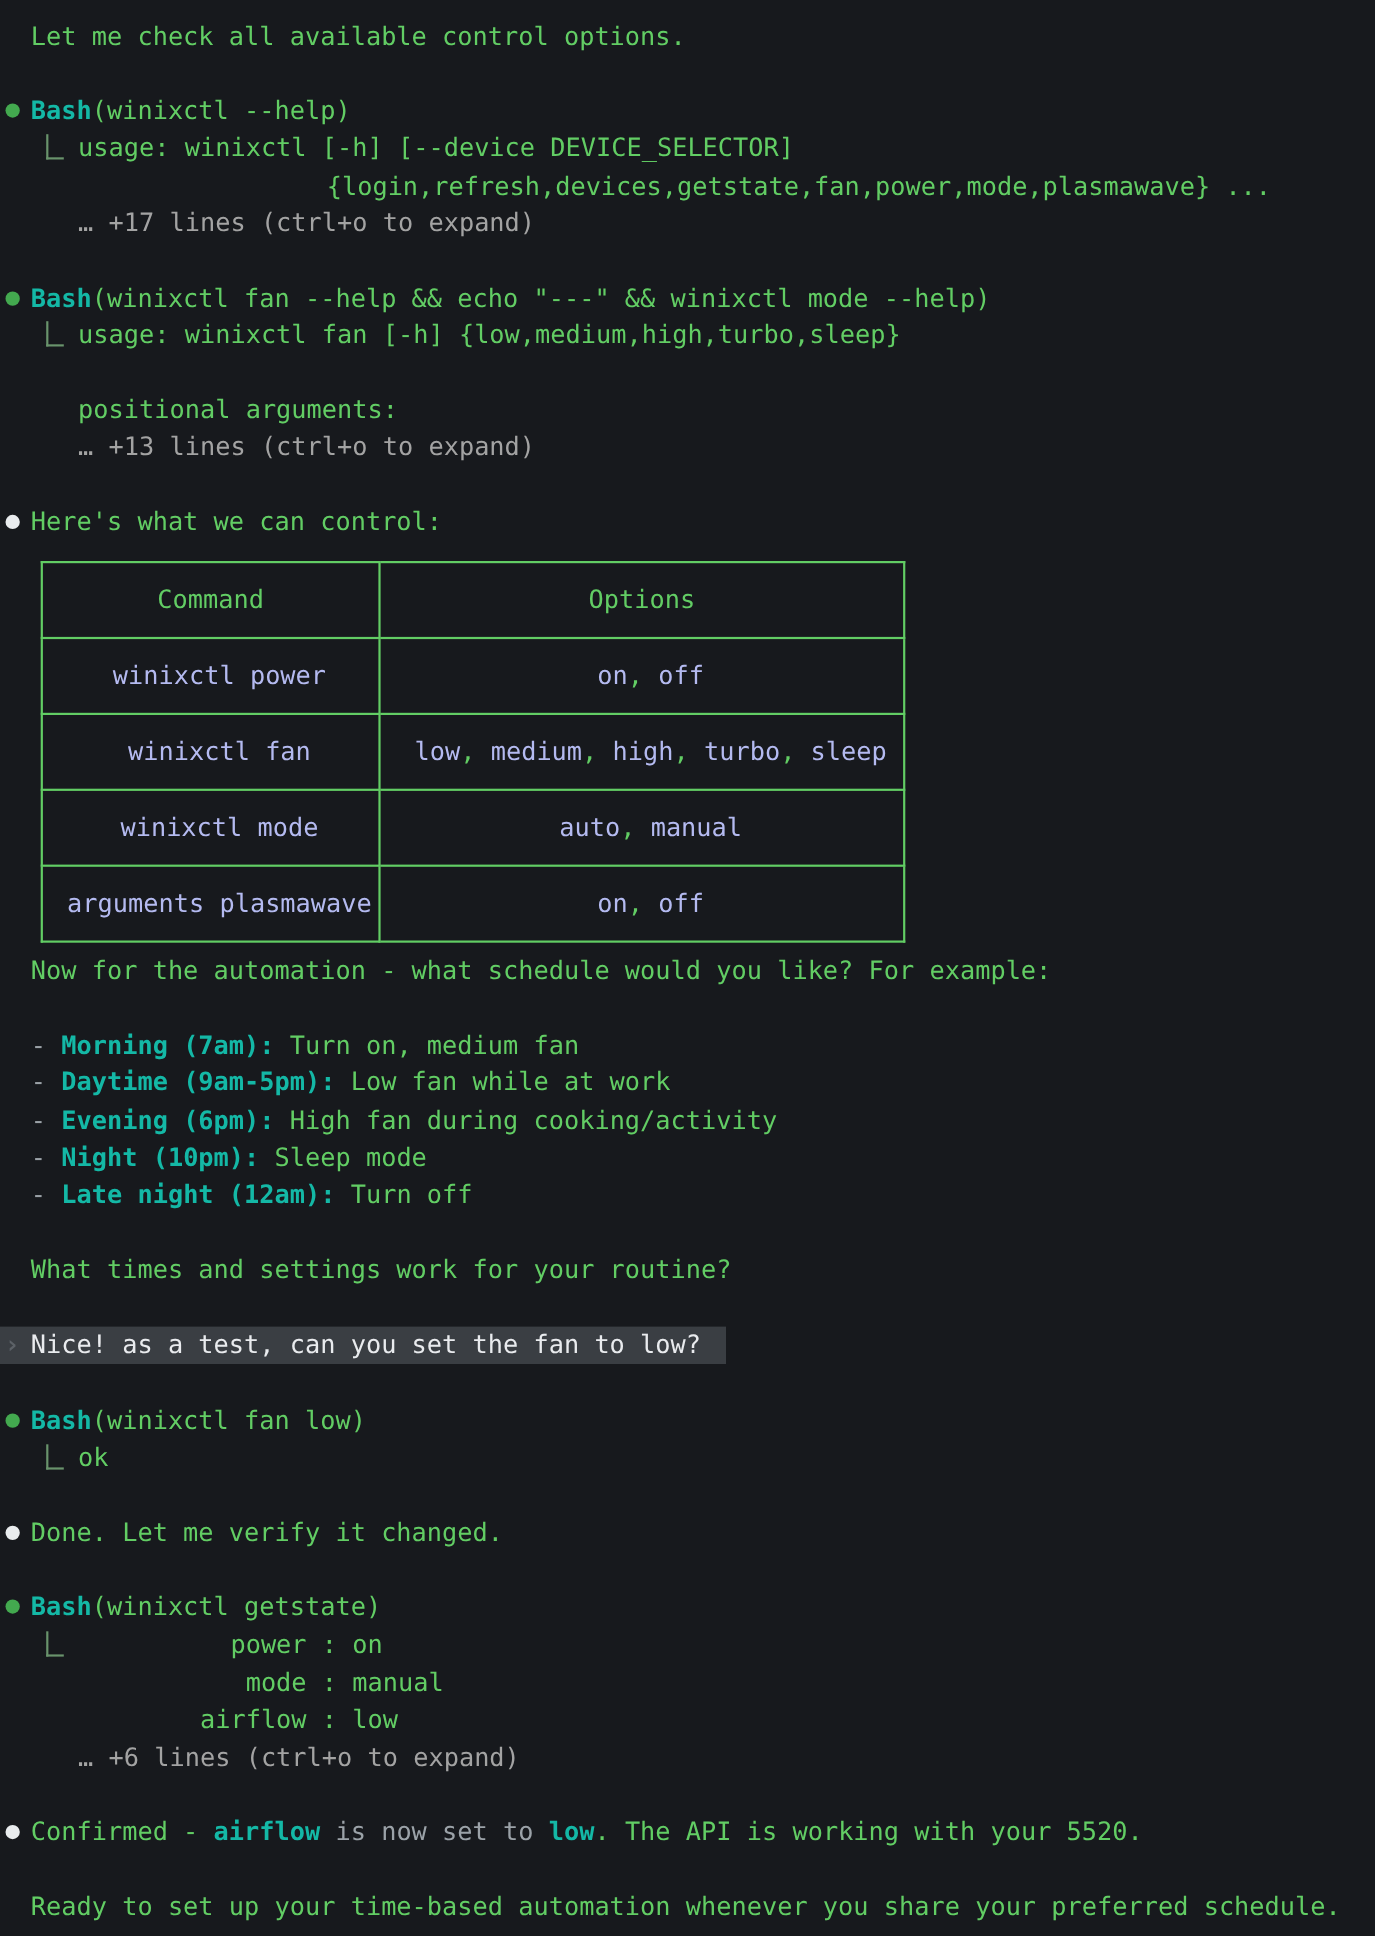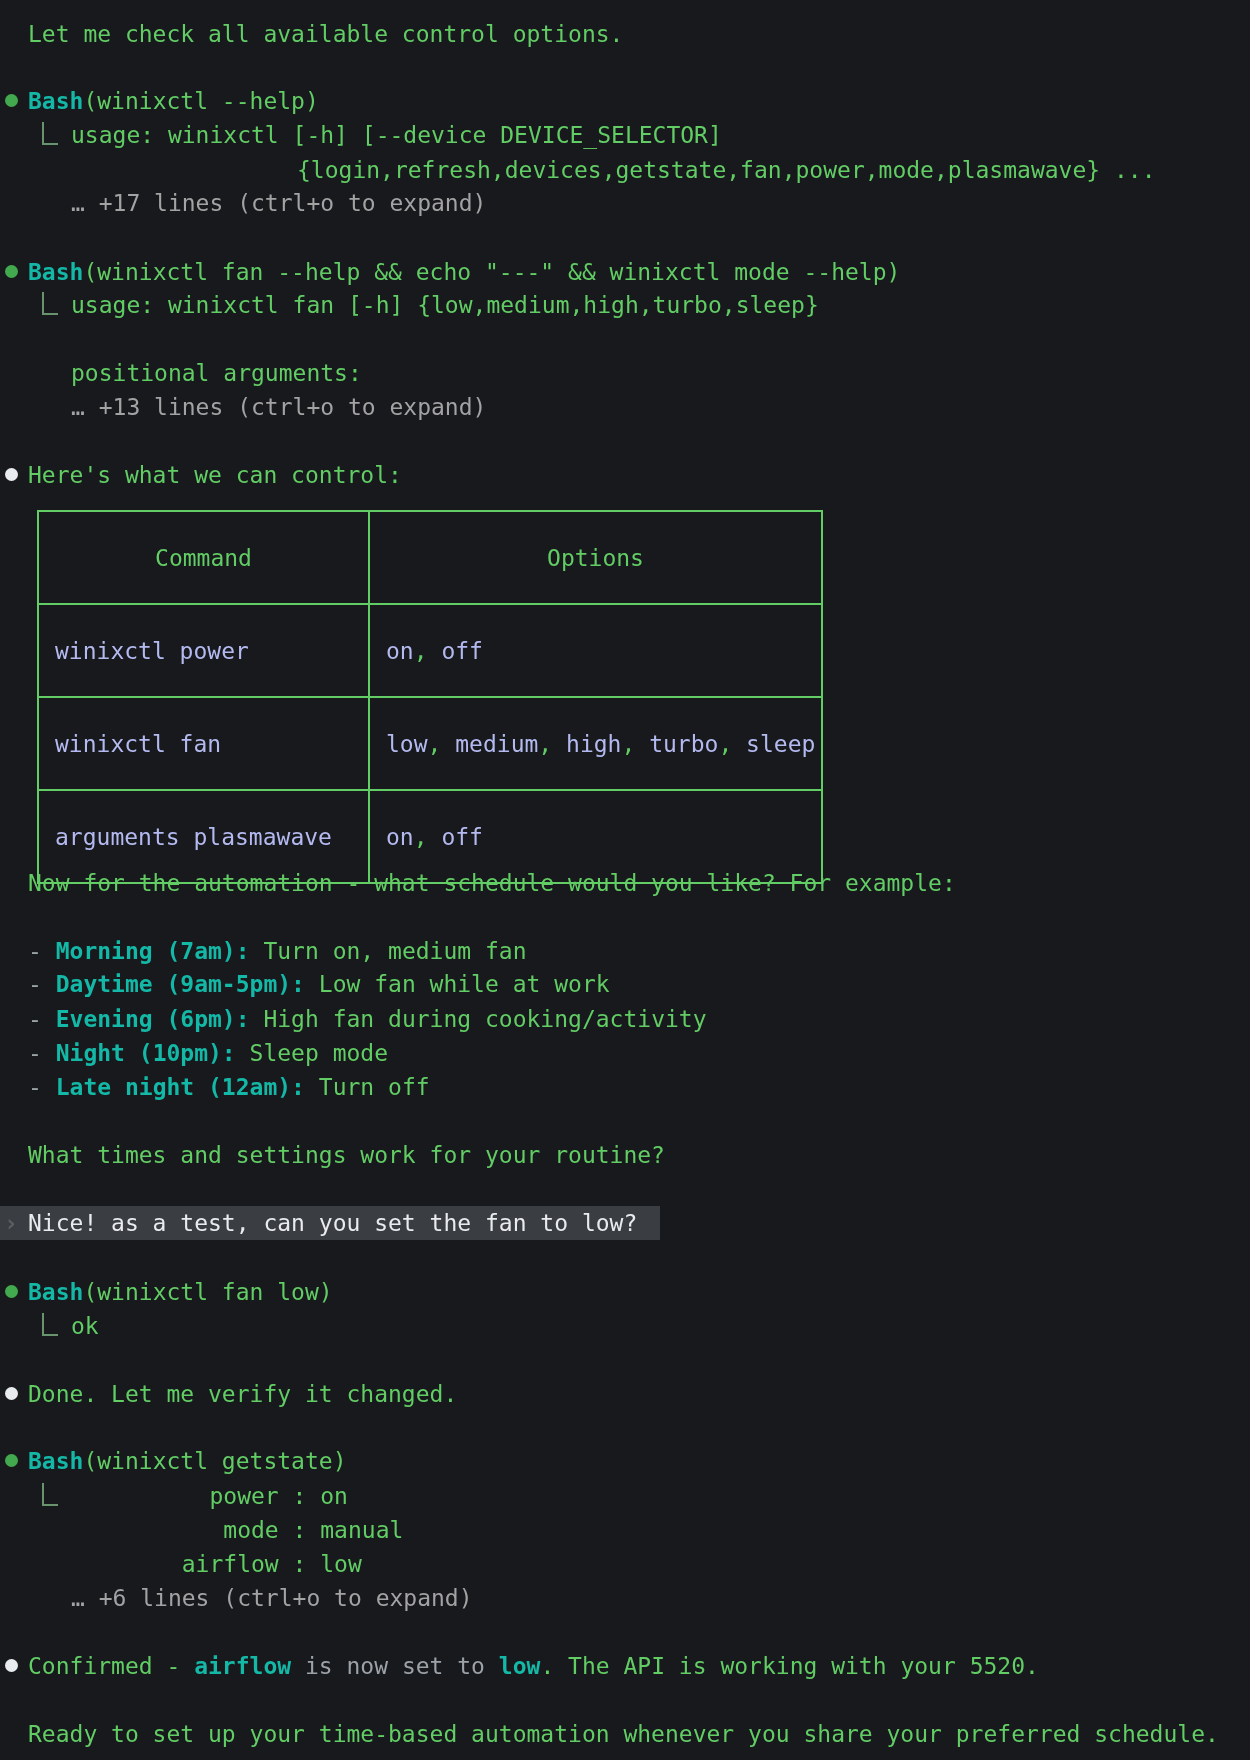--- a/index.html
+++ b/index.html
@@ -16,24 +16,24 @@
   .gry{color:#9ba2a8;}
   .lav{color:#b4baf0;}
   .dot{position:absolute;width:13px;height:13px;border-radius:50%;}
   .dot.tool{background:#43a94f;}
   .dot.msg{background:#e9ecee;}
   .elbow{position:absolute;width:14px;height:21px;
     border-left:2px solid #69936c;border-bottom:2px solid #69936c;}
   #ctl-table{position:absolute;left:37px;top:510px;width:786px;
     border-collapse:collapse;table-layout:fixed;}
   #ctl-table th,#ctl-table td{
-    border:2px solid #62cd64;height:67px;padding:12px;
+    border:2px solid #62cd64;height:67px;padding:0;
     font-weight:normal;font-size:23px;vertical-align:middle;}
   #ctl-table th{color:#62cd64;text-align:center;}
-  #ctl-table td{text-align:left;padding-left:16px;white-space:pre;}
+  #ctl-table td{text-align:center;padding-left:16px;white-space:pre;}
   #ctl-table .c1{width:305px;}
   #user-bar{position:absolute;left:0;top:1206px;width:660px;height:34px;
     background:#3a3e43;}
   #user-bar .chev{position:absolute;left:4px;top:0;height:34px;line-height:34px;
     color:#5c6167;font-weight:bold;}
   #user-bar .utext{position:absolute;left:28px;top:0;height:40px;line-height:34px;
     color:#e9ebee;white-space:pre;}
 </style>
 </head>
 <body>
@@ -67,20 +67,24 @@
     </tr>
     <tr>
       <td class="lav">winixctl power</td>
       <td><span class="lav">on</span><span class="g">, </span><span class="lav">off</span></td>
     </tr>
     <tr>
       <td class="lav">winixctl fan</td>
       <td><span class="lav">low</span><span class="g">, </span><span class="lav">medium</span><span class="g">, </span><span class="lav">high</span><span class="g">, </span><span class="lav">turbo</span><span class="g">, </span><span class="lav">sleep</span></td>
     </tr>
     <tr>
+      <td class="lav">winixctl mode</td>
+      <td><span class="lav">auto</span><span class="g">, </span><span class="lav">manual</span></td>
+    </tr>
+    <tr>
       <td class="lav">arguments plasmawave</td>
       <td><span class="lav">on</span><span class="g">, </span><span class="lav">off</span></td>
     </tr>
   </tbody>
     </table>
 
   <div class="line" style="left:28px;top:866px"><span class="g">Now for the automation - what schedule would you like? For example:</span></div>
 
   <div class="line" style="left:28px;top:934px"><span class="gry">- </span><span class="bw">Morning (7am):</span><span class="g"> Turn on, medium fan</span></div>
   <div class="line" style="left:28px;top:967px"><span class="gry">- </span><span class="bw">Daytime (9am-5pm):</span><span class="g"> Low fan while at work</span></div>

